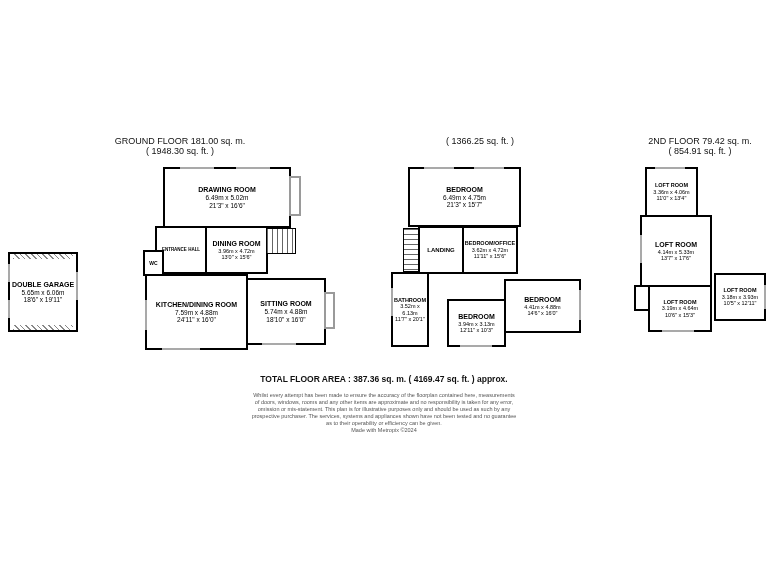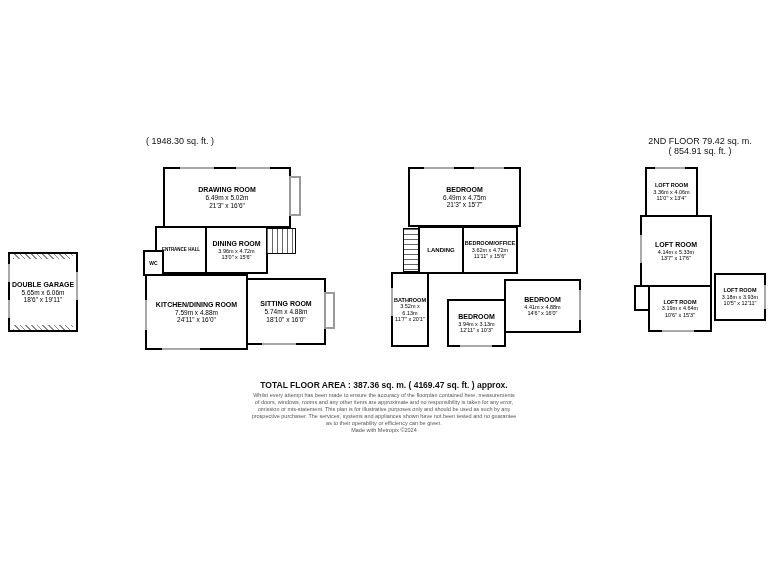--- a/index.html
+++ b/index.html
@@ -14,32 +14,34 @@
   .rdim{font-size:6.5px;line-height:7.5px;}
   .rdim.small{font-size:5.5px;line-height:6.5px;}
   .tiny{font-size:5px;line-height:6px;font-weight:bold;}
   .stairs{position:absolute;border:1px solid #000;box-sizing:border-box;
           background:repeating-linear-gradient(to right,#666 0,#666 1px,transparent 1px,transparent 5px);}
   .stairs.v{background:repeating-linear-gradient(to bottom,#666 0,#666 1px,transparent 1px,transparent 5px);}
   .win-h{position:absolute;height:2px;background:#a9a9a9;}
   .win-v{position:absolute;width:2px;background:#a9a9a9;}
   .baybox{position:absolute;border:2px solid #9a9a9a;background:#fff;box-sizing:border-box;}
   .gdoor{position:absolute;height:5px;background:repeating-linear-gradient(45deg,#888 0,#888 1px,transparent 1px,transparent 4px);}
-  .footer-total{position:absolute;left:0;width:768px;text-align:center;font-size:8.5px;font-weight:bold;color:#111;margin-top:6px;}
+  .footer-total{position:absolute;left:0;width:768px;text-align:center;font-size:8.5px;font-weight:bold;color:#111;}
   .disclaimer{position:absolute;left:0;width:768px;text-align:center;font-size:5.5px;line-height:7px;color:#555;}
 </style>
 </head>
 <body>
 
 <div class="canvas">
 
   <div class="floor-title" style="left:90px;top:136px;width:180px;">
+    <div>GROUND FLOOR 181.00 sq. m.</div>
     <div>( 1948.30 sq. ft. )</div>
   </div>
   <div class="floor-title" style="left:390px;top:136px;width:180px;">
+    <div>( 1366.25 sq. ft. )</div>
   </div>
   <div class="floor-title" style="left:615px;top:136px;width:170px;">
     <div>2ND FLOOR 79.42 sq. m.</div>
     <div>( 854.91 sq. ft. )</div>
   </div>
 
   <div class="room" style="left:8px;top:252px;width:70px;height:80px;">
     <div class="rlabel">
       <div class="rname">DOUBLE GARAGE</div>
       <div class="rdim">5.65m x 6.06m</div>

